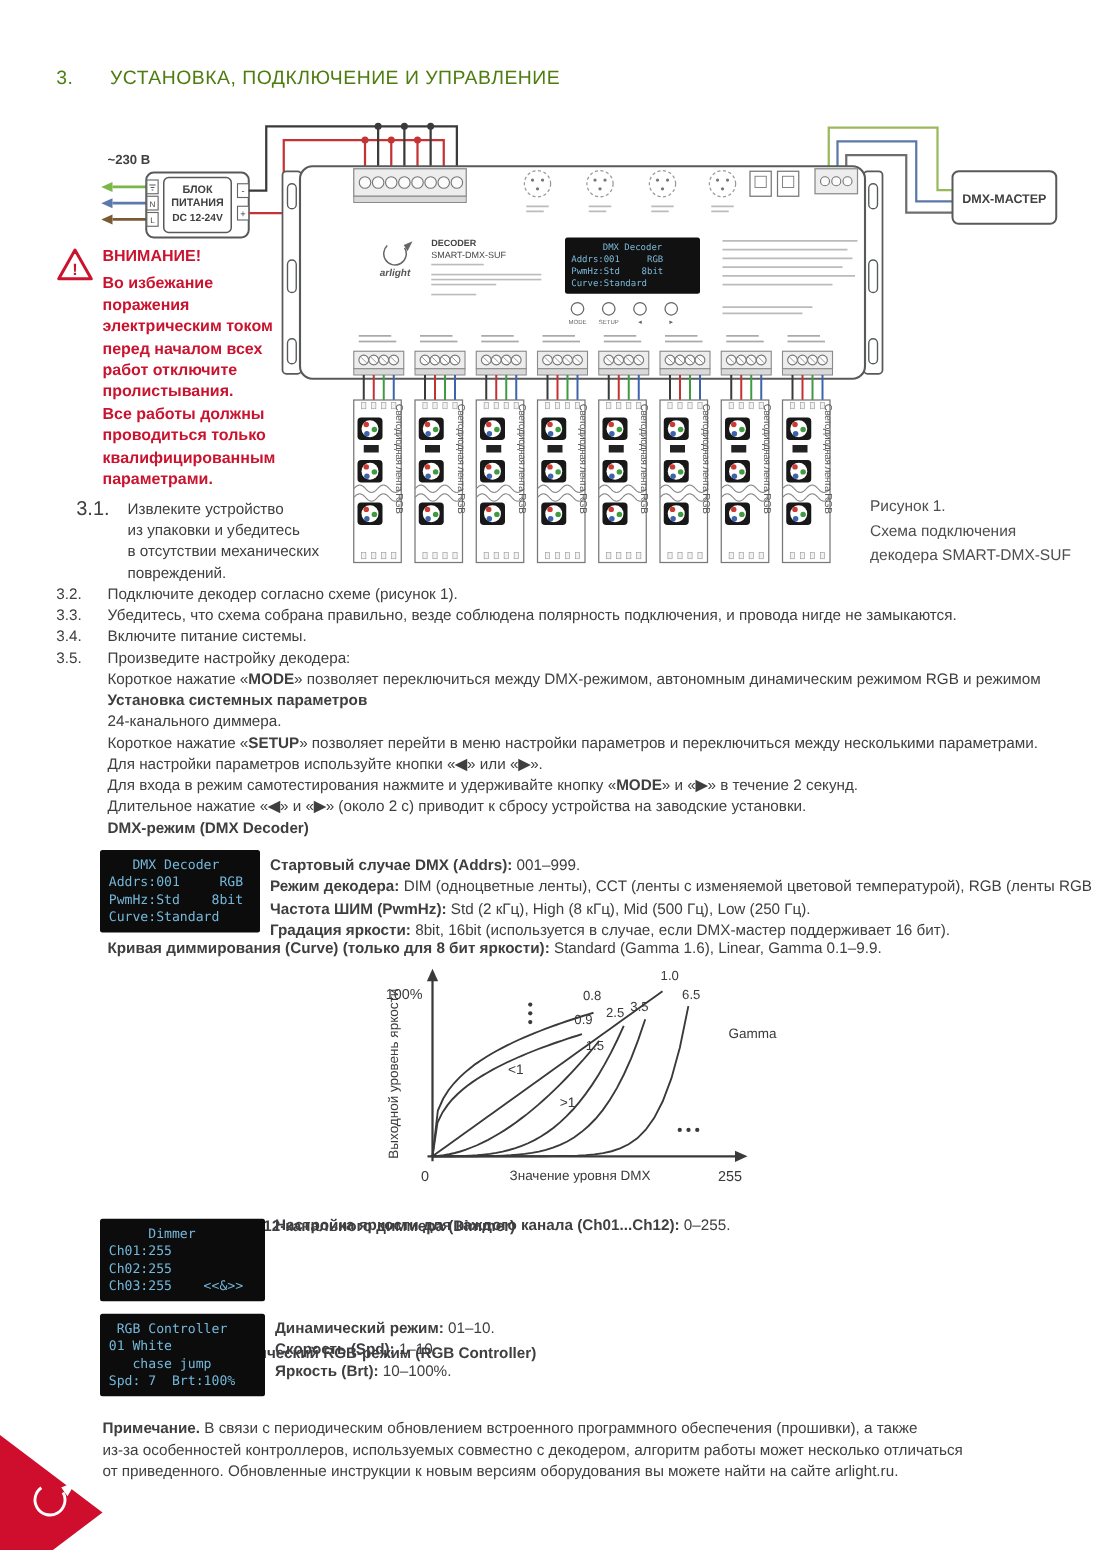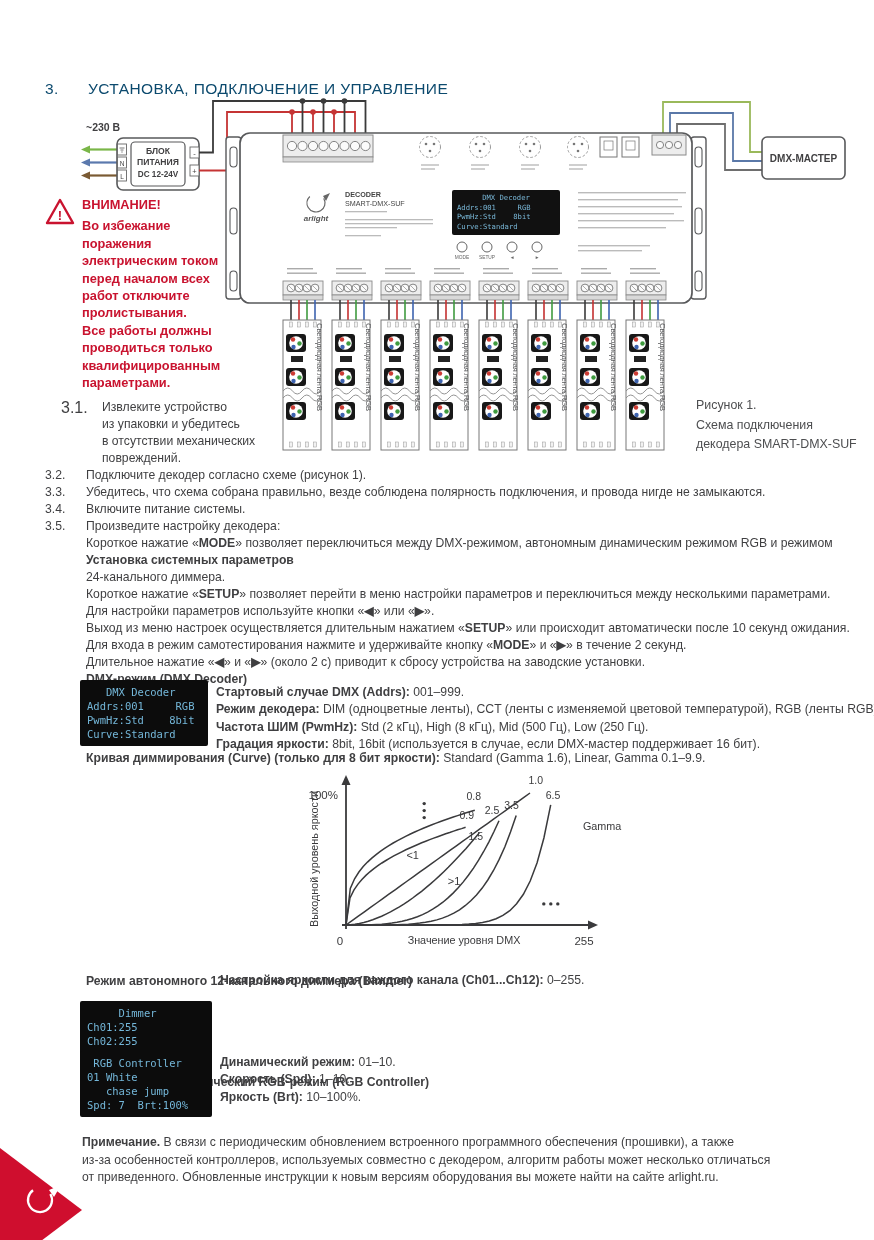--- a/index.html
+++ b/index.html
@@ -1,19 +1,19 @@
 <!DOCTYPE html>
 <html><head>
 <meta charset="utf-8">
 <style>
   html,body{margin:0;padding:0;background:#fff;}
   .page{position:relative;width:874px;height:1240px;background:#fff;overflow:hidden;
         font-family:"Liberation Sans",sans-serif;color:#3f3f41;}
   .abs{position:absolute;}
-  .title{position:absolute;left:45px;top:54px;font-size:15.5px;color:#0c4a6e;letter-spacing:.4px;margin-top:26px;}
+  .title{position:absolute;left:45px;top:54px;font-size:15.5px;color:#4d7c0f;letter-spacing:.4px;}
   .tnum{display:inline-block;width:43px;}
   .line{white-space:nowrap;font-size:12.2px;line-height:17px;height:17px;position:relative;}
   .line b{font-weight:700;}
   .step-num{position:absolute;left:-41px;top:0;}
   #flow{position:absolute;left:86px;top:467px;}
   .warning{position:absolute;left:82px;top:196px;color:#c9132f;font-weight:700;font-size:12.8px;}
   .warning .wline{line-height:17.4px;white-space:nowrap;}
   .warn-icon{position:absolute;left:44px;top:197px;}
   .item31{position:absolute;left:102px;top:399px;}
   .item31 .iline{font-size:12.2px;line-height:17px;white-space:nowrap;}
@@ -625,21 +625,20 @@
   <div id="flow">
       <div class="line"><span class="step-num">3.2.</span><span>Подключите декодер согласно схеме (рисунок 1).</span></div>
       <div class="line"><span class="step-num">3.3.</span><span>Убедитесь, что схема собрана правильно, везде соблюдена полярность подключения, и провода нигде не замыкаются.</span></div>
       <div class="line"><span class="step-num">3.4.</span><span>Включите питание системы.</span></div>
       <div class="line"><span class="step-num">3.5.</span><span>Произведите настройку декодера:</span></div>
       <div class="line"><span>Короткое нажатие «</span><b>MODE</b><span>» позволяет переключиться между DMX-режимом, автономным динамическим режимом RGB и режимом</span></div>
       <div class="line"><b>Установка системных параметров</b></div>
       <div class="line"><span>24-канального диммера.</span></div>
       <div class="line"><span>Короткое нажатие «</span><b>SETUP</b><span>» позволяет перейти в меню настройки параметров и переключиться между несколькими параметрами.</span></div>
       <div class="line"><span>Для настройки параметров используйте кнопки «</span><b>◀</b><span>» или «</span><b>▶</b><span>».</span></div>
-      <div class="line"><span>Выход из меню настроек осуществляется длительным нажатием «</span><b>SETUP</b><span>» или происходит автоматически после 10 секунд ожидания.</span></div>
       <div class="line"><span>Для входа в режим самотестирования нажмите и удерживайте кнопку «</span><b>MODE</b><span>» и «</span><b>▶</b><span>» в течение 2 секунд.</span></div>
       <div class="line"><span>Длительное нажатие «</span><b>◀</b><span>» и «</span><b>▶</b><span>» (около 2 с) приводит к сбросу устройства на заводские установки.</span></div>
       <div class="line"><b>DMX-режим (DMX Decoder)</b></div>
     </div>
 
   <div class="lcd" style="left:80px;top:680px;width:114px;"><div>   DMX Decoder</div><div>Addrs:001     RGB</div><div>PwmHz:Std    8bit</div><div>Curve:Standard</div></div>
   <div class="rblock" style="left:216px;top:684px;">
       <div class="line"><b>Стартовый случае DMX (Addrs):</b><span> 001–999.</span></div>
       <div class="line"><b>Режим декодера:</b><span> DIM (одноцветные ленты), CCT (ленты с изменяемой цветовой температурой), RGB (ленты RGB).</span></div>
       <div class="line"><b>Частота ШИМ (PwmHz):</b><span> Std (2 кГц), High (8 кГц), Mid (500 Гц), Low (250 Гц).</span></div>
@@ -680,21 +679,21 @@
         <circle cx="136.2" cy="46.6" r="1.7" fill="#3a3a3c"></circle>
         <circle cx="136.2" cy="53.6" r="1.7" fill="#3a3a3c"></circle>
         <circle cx="136.2" cy="60.6" r="1.7" fill="#3a3a3c"></circle>
         <circle cx="255.8" cy="146.9" r="1.7" fill="#3a3a3c"></circle>
         <circle cx="262.8" cy="146.9" r="1.7" fill="#3a3a3c"></circle>
         <circle cx="269.8" cy="146.9" r="1.7" fill="#3a3a3c"></circle>
       </g>
   </svg>
 
   <div class="line abs" style="left:86px;top:956px;"><b>Режим автономного 12-канального диммера (Dimmer)</b></div>
-  <div class="lcd" style="left:80px;top:1001px;width:118px;"><div>     Dimmer</div><div>Ch01:255</div><div>Ch02:255</div><div>Ch03:255    &lt;&lt;&amp;&gt;&gt;</div></div>
+  <div class="lcd" style="left:80px;top:975px;width:118px;"><div>     Dimmer</div><div>Ch01:255</div><div>Ch02:255</div><div>Ch03:255    &lt;&lt;&amp;&gt;&gt;</div></div>
   <div class="rblock" style="left:220px;top:972px;">
       <div class="line"><b>Настройка яркости для каждого канала (Ch01...Ch12):</b><span> 0–255.</span></div>
     </div>
 
   <div class="line abs" style="left:86px;top:1040px;"><b>Автономный динамический RGB-режим (RGB Controller)</b></div>
   <div class="lcd" style="left:80px;top:1051px;width:118px;"><div> RGB Controller</div><div>01 White</div><div>   chase jump</div><div>Spd: 7  Brt:100%</div></div>
   <div class="rblock" style="left:220px;top:1054px;">
       <div class="line"><b>Динамический режим:</b><span> 01–10.</span></div>
       <div class="line"><b>Скорость (Spd):</b><span> 1–10.</span></div>
       <div class="line"><b>Яркость (Brt):</b><span> 10–100%.</span></div>

